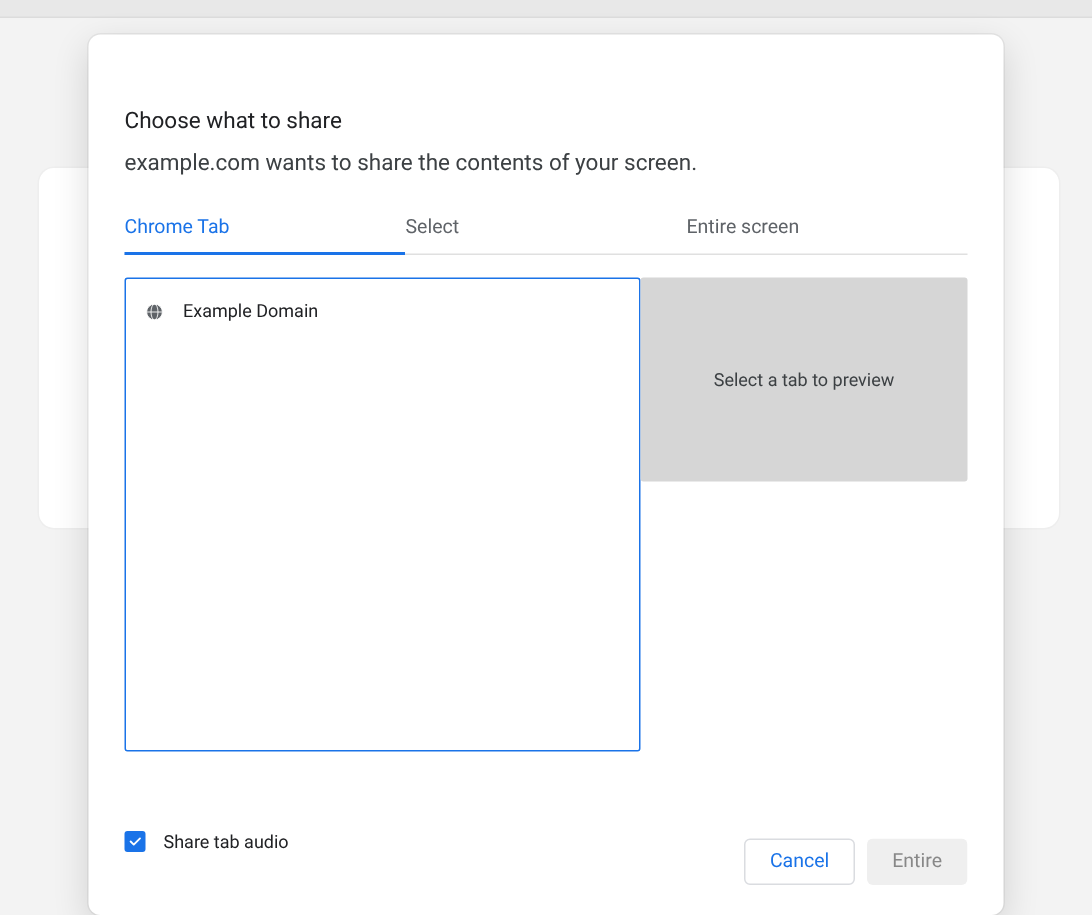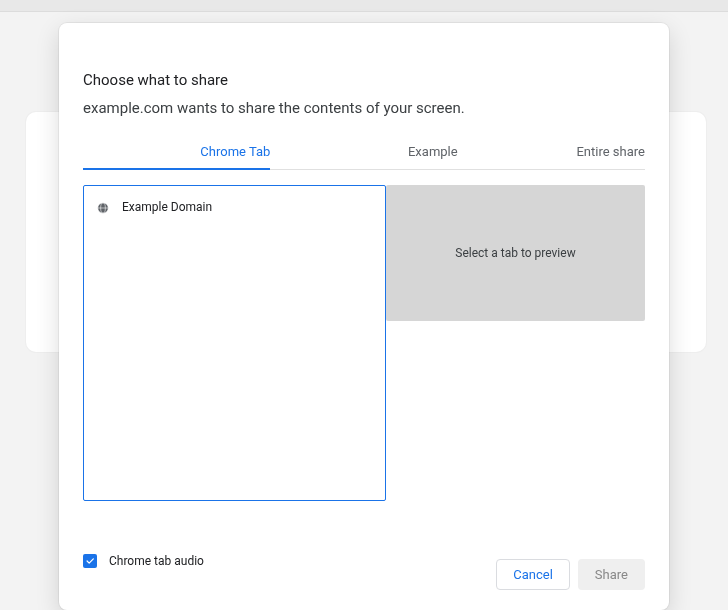--- a/index.html
+++ b/index.html
@@ -51,21 +51,21 @@
       font-size: 15px;
       color: #3c4043;
       margin-bottom: 18px;
     }
     .tab-row {
       display: flex;
       border-bottom: 1px solid #e0e0e0;
     }
     .tab-item {
       flex: 1;
-      text-align: right;
+      text-align: left;
       padding: 9px 0 10px 0;
       font-size: 13px;
       color: #5f6368;
       cursor: pointer;
       position: relative;
     }
     .tab-item.active {
       color: #1a73e8;
     }
     .tab-item.active::after {
@@ -99,21 +99,21 @@
     .globe-icon {
       width: 14px;
       height: 14px;
       flex: none;
     }
     .tab-entry-label {
       font-size: 12px;
       color: #202124;
     }
     .preview-box {
-      width: 259px;
+      width: 218px;
       height: 136px;
       background: #d6d6d6;
       display: flex;
       align-items: center;
       justify-content: center;
       font-size: 12px;
       color: #3c4043;
       border-radius: 2px;
     }
     .footer-row {
@@ -169,22 +169,22 @@
 
 <div class="top-bar"></div>
 <div class="back-card"></div>
 
 <div class="dialog">
   <div class="dialog-title">Choose what to share</div>
   <div class="dialog-subtitle">example.com wants to share the contents of your screen.</div>
 
   <div class="tab-row">
     <div class="tab-item active">Chrome Tab</div>
-    <div class="tab-item">Example</div>
-    <div class="tab-item">Entire share</div>
+    <div class="tab-item">Select</div>
+    <div class="tab-item">Entire screen</div>
   </div>
 
   <div class="content-row">
     <div class="tab-list-box">
       <div class="tab-entry">
         <span class="globe-icon">
           <svg viewBox="0 0 24 24" fill="none" stroke="#5f6368" stroke-width="2">
             <circle cx="12" cy="12" r="9" fill="#5f6368" stroke="none"></circle>
             <circle cx="12" cy="12" r="9" fill="none" stroke="#fff" stroke-width="1"></circle>
             <ellipse cx="12" cy="12" rx="4" ry="9" fill="none" stroke="#fff" stroke-width="1"></ellipse>
@@ -199,18 +199,18 @@
     </div>
   </div>
 
   <div class="footer-row">
     <div class="checkbox-wrap">
       <span class="checkbox">
         <svg viewBox="0 0 24 24">
             <path d="M5 12l5 5L20 7" stroke="#fff" stroke-width="3" fill="none" stroke-linecap="round" stroke-linejoin="round"></path>
           </svg>
       </span>
-      <span class="checkbox-label">Chrome tab audio</span>
+      <span class="checkbox-label">Share tab audio</span>
     </div>
     <div class="btn btn-cancel">Cancel</div>
-    <div class="btn btn-share">Share</div>
+    <div class="btn btn-share">Entire</div>
   </div>
 </div>
 
 </body></html>

